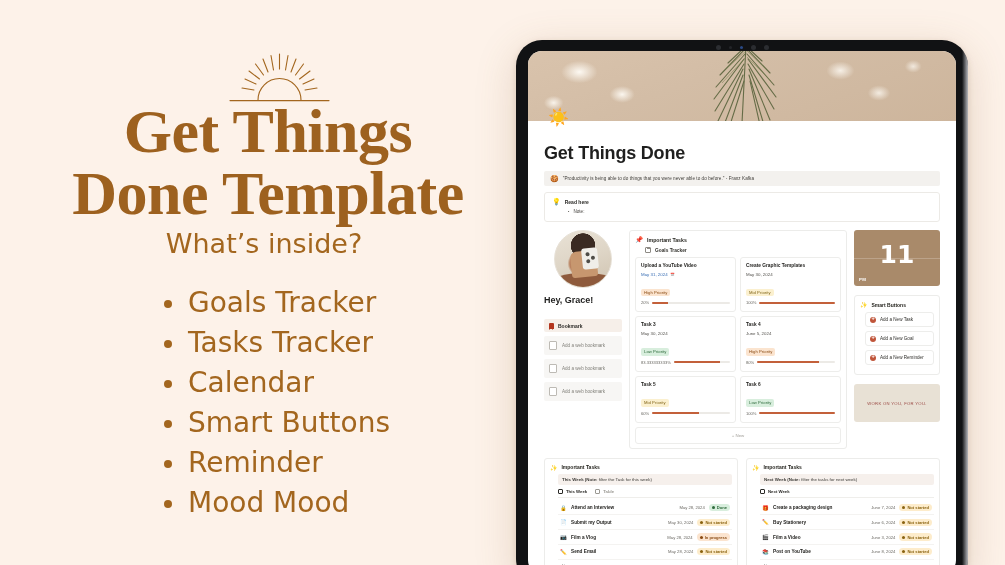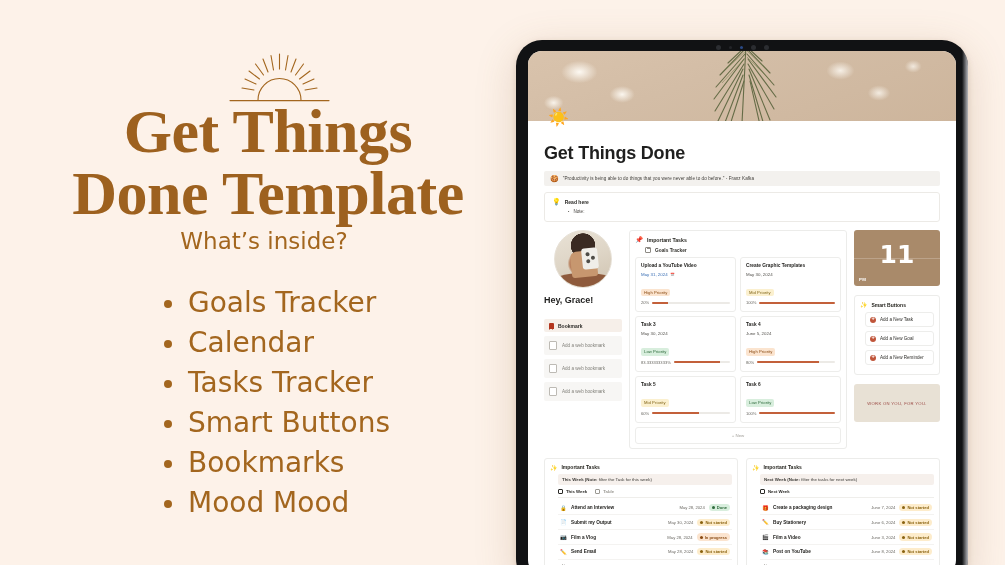--- a/index.html
+++ b/index.html
@@ -27,21 +27,21 @@
     letter-spacing: -0.5px;
     color: #9d611f;
     padding-left: 26px;
   }
   .promo-title .l2 { display: block; }
   .promo-sub {
     position: absolute; left: 0; top: 228px; width: 528px;
     text-align: center;
     font-family: "DejaVu Sans", sans-serif;
     font-weight: normal;
-    font-size: 23px;
+    font-size: 27px;
     color: #a3661e;
   }
   .feature-list {
     position: absolute; left: 160px; top: 283px; width: 360px;
     list-style: none;
   }
   .feature-list li {
     position: relative;
     font-family: "DejaVu Sans", sans-serif;
     font-size: 28px;
@@ -343,24 +343,24 @@
 
     <div class="promo-title">
       <span>Get Things</span>
       <span class="l2">Done Template</span>
     </div>
 
     <div class="promo-sub">What’s inside?</div>
 
     <ul class="feature-list">
       <li>Goals Tracker</li>
+      <li>Tasks Tracker</li>
       <li>Calendar</li>
-      <li>Tasks Tracker</li>
       <li>Smart Buttons</li>
-      <li>Bookmarks</li>
+      <li>Reminder</li>
       <li>Mood Mood</li>
     </ul>
   </div>
 
   <div class="tablet">
     <div class="cam-row">
       <span class="cam"></span>
       <span class="cam sm"></span>
       <span class="cam blue"></span>
       <span class="cam"></span>

